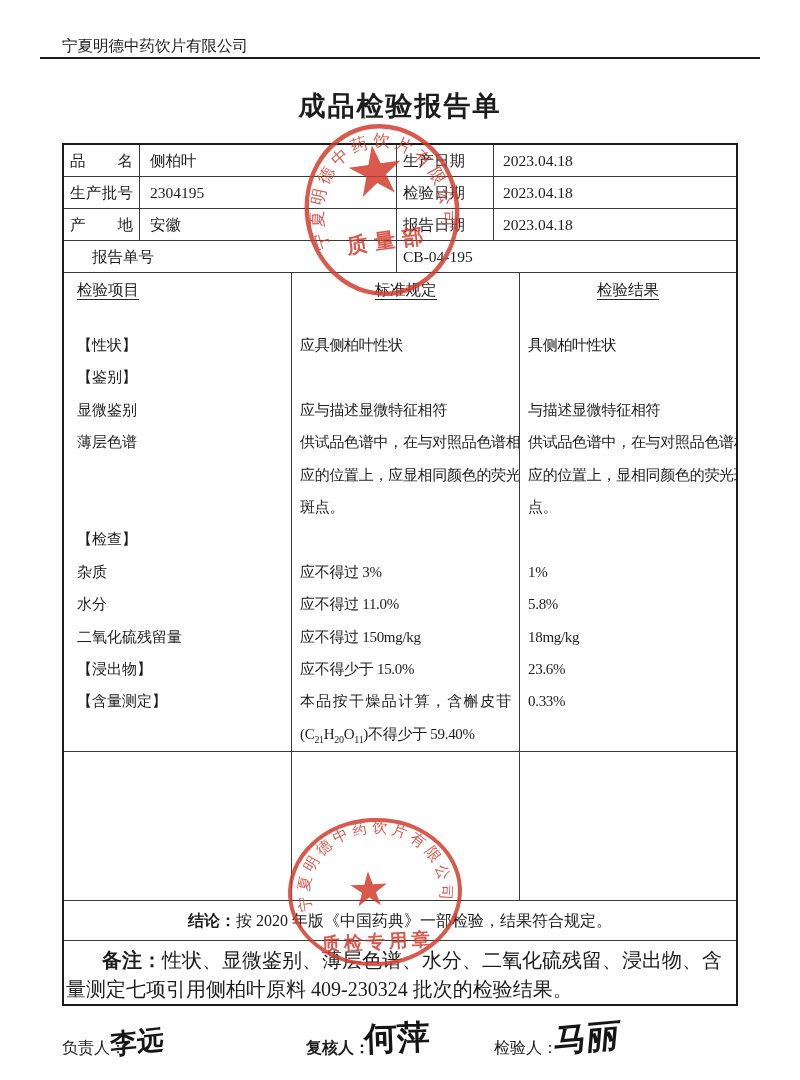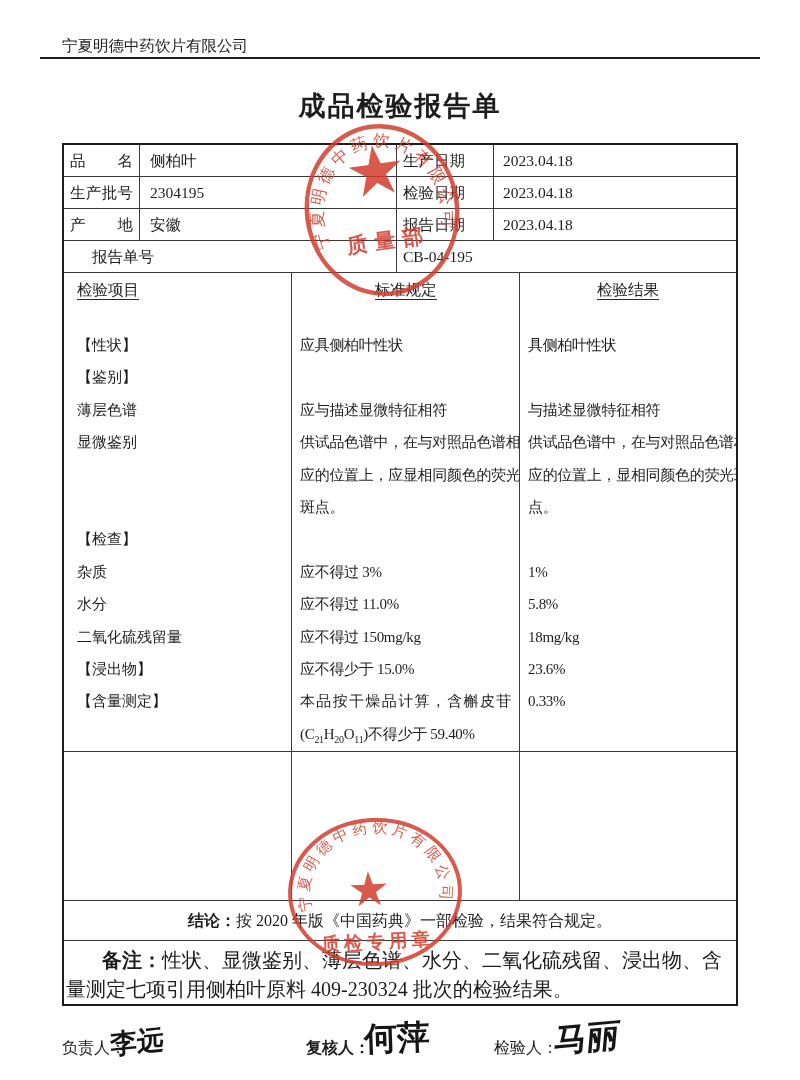--- a/index.html
+++ b/index.html
@@ -106,22 +106,22 @@
     <div class="info-cell merged-lab bR" style="grid-column:1 / span 2;">报告单号</div>
     <div class="info-cell merged-val" style="grid-column:3 / span 2;">CB-04-195</div>
   </div>
 
   <div class="insp-grid">
 
     <div class="insp-col col-item bR">
       <div class="insp-head leftpad"><span class="u">检验项目</span></div>
       <div class="iline">【性状】</div>
       <div class="iline">【鉴别】</div>
+      <div class="iline">显微鉴别</div>
       <div class="iline">薄层色谱</div>
-      <div class="iline">显微鉴别</div>
       <div class="iline"></div>
       <div class="iline"></div>
       <div class="iline">【检查】</div>
       <div class="iline">杂质</div>
       <div class="iline">水分</div>
       <div class="iline">二氧化硫残留量</div>
       <div class="iline">【浸出物】</div>
       <div class="iline">【含量测定】</div>
       <div class="iline"></div>
     </div>

